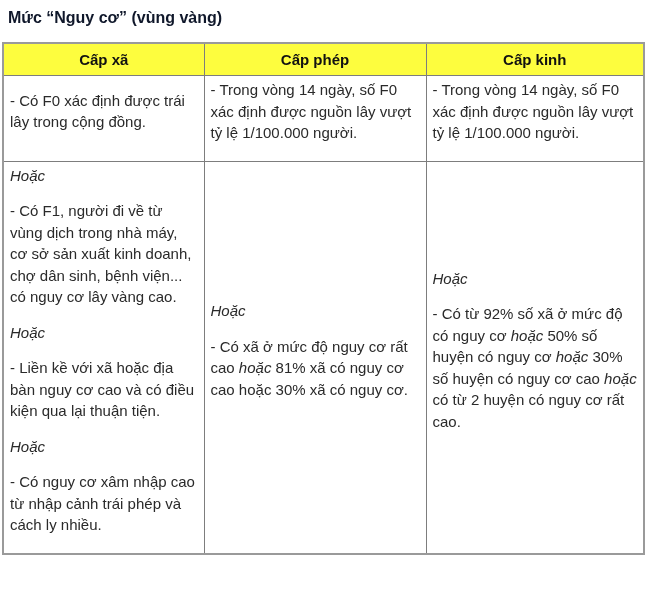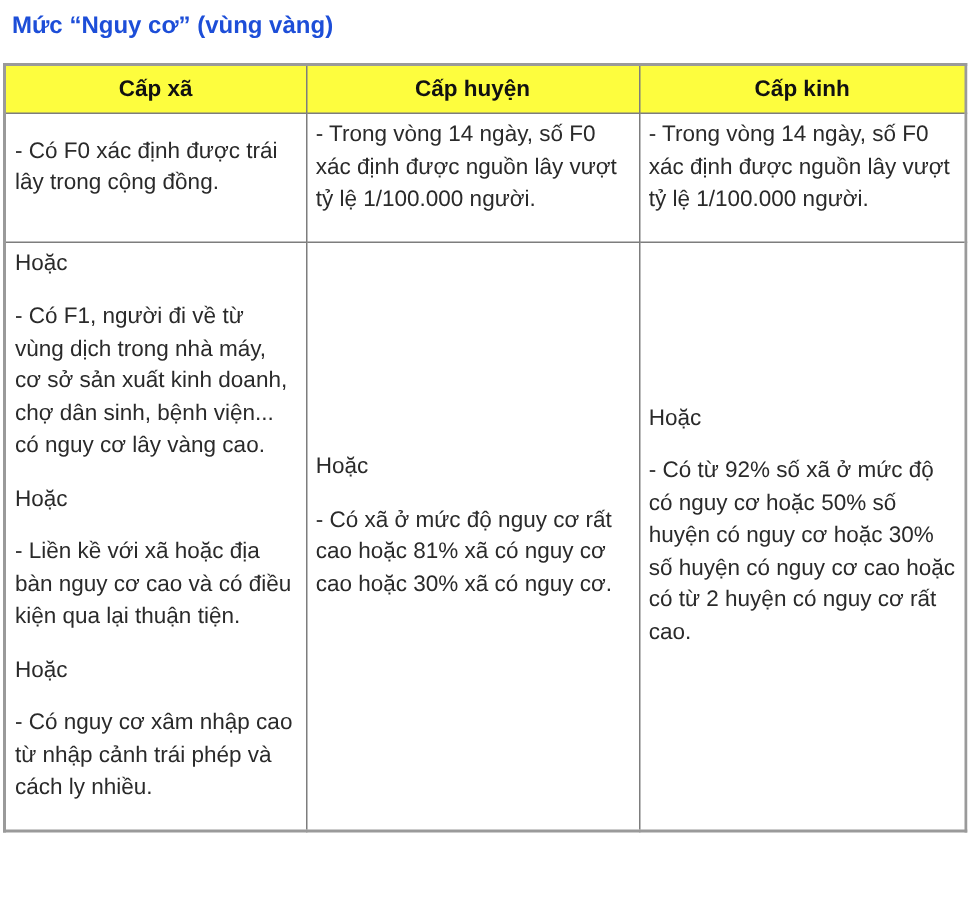--- a/index.html
+++ b/index.html
@@ -18,21 +18,21 @@
     color:var(--text);
     overflow:hidden;
   }
   .page{
     padding:6px 2px 0 2px;
   }
   .title{
     font-size:16px;
     line-height:19px;
     font-weight:bold;
-    color:#1d4ed8;
+    color:#0f172a;
     margin:2px 6px 15px 6px;
   }
   .intro{
     font-size:15px;
     line-height:23px;
     margin:0 6px 15px 6px;
   }
   table.risk-table{
     border-collapse:collapse;
     table-layout:fixed;
@@ -54,37 +54,37 @@
   td{
     border:1px solid var(--border);
     vertical-align:middle;
     font-size:15px;
     line-height:21.5px;
     padding:3px 5px 3px 6px;
   }
   td p{
     margin:0 0 14px 0;
   }
-  .it{margin-top:36px;}
+  .it{font-style:italic;margin-top:36px;}
 </style>
 </head>
 <body>
 
 <div class="page">
   <h3 class="title">Mức “Nguy cơ” (vùng vàng)</h3>
   <table class="risk-table">
     <colgroup>
       <col>
         <col>
         <col>
     </colgroup>
     <thead>
       <tr id="thead-row">
           <th>Cấp xã</th>
-          <th>Cấp huyện</th>
+          <th>Cấp phép</th>
           <th>Cấp kinh</th>
         </tr>
     </thead>
     <tbody id="tbody-rows">
         <tr>
           <td>
             <p><span>- Có F0 xác định được trái lây trong cộng đồng.</span></p>
           </td>
           <td>
             <p><span>- Trong vòng 14 ngày, số F0 xác định được nguồn lây vượt tỷ lệ 1/100.000 người.</span></p>

